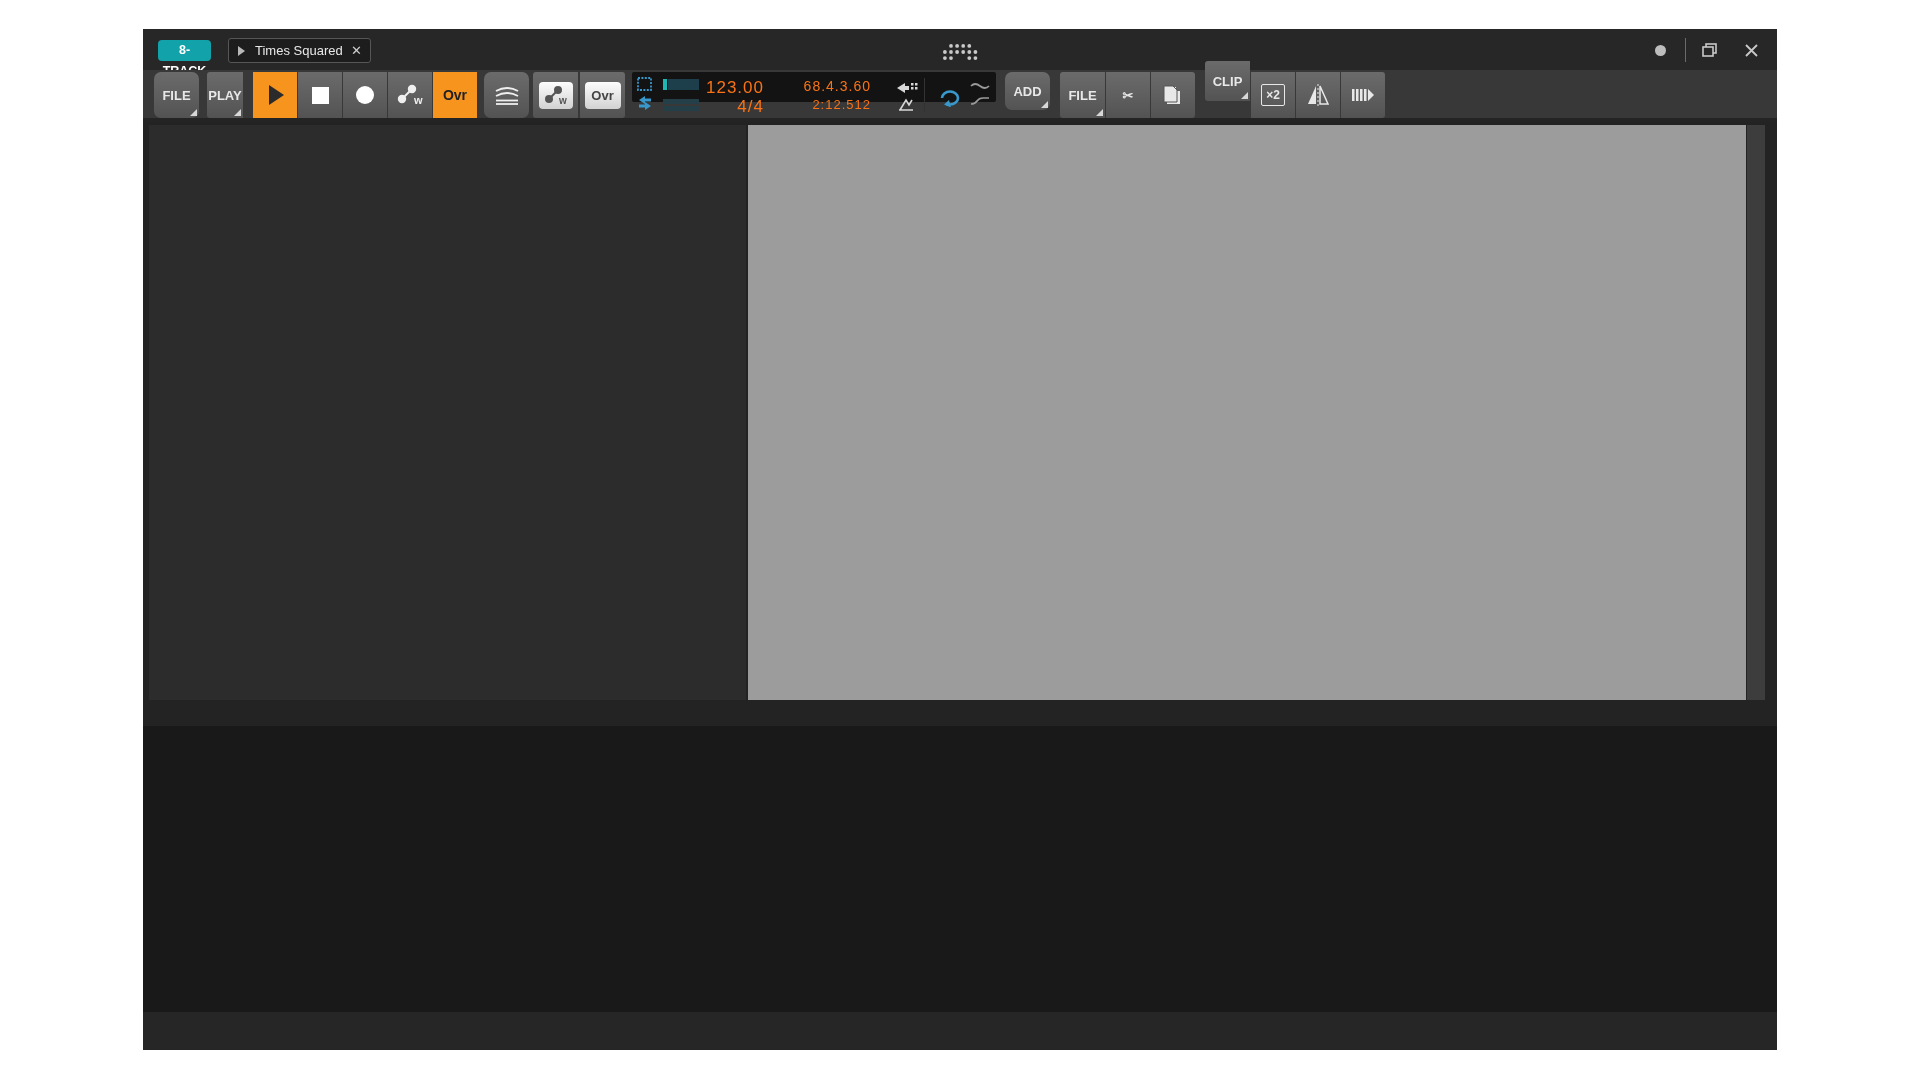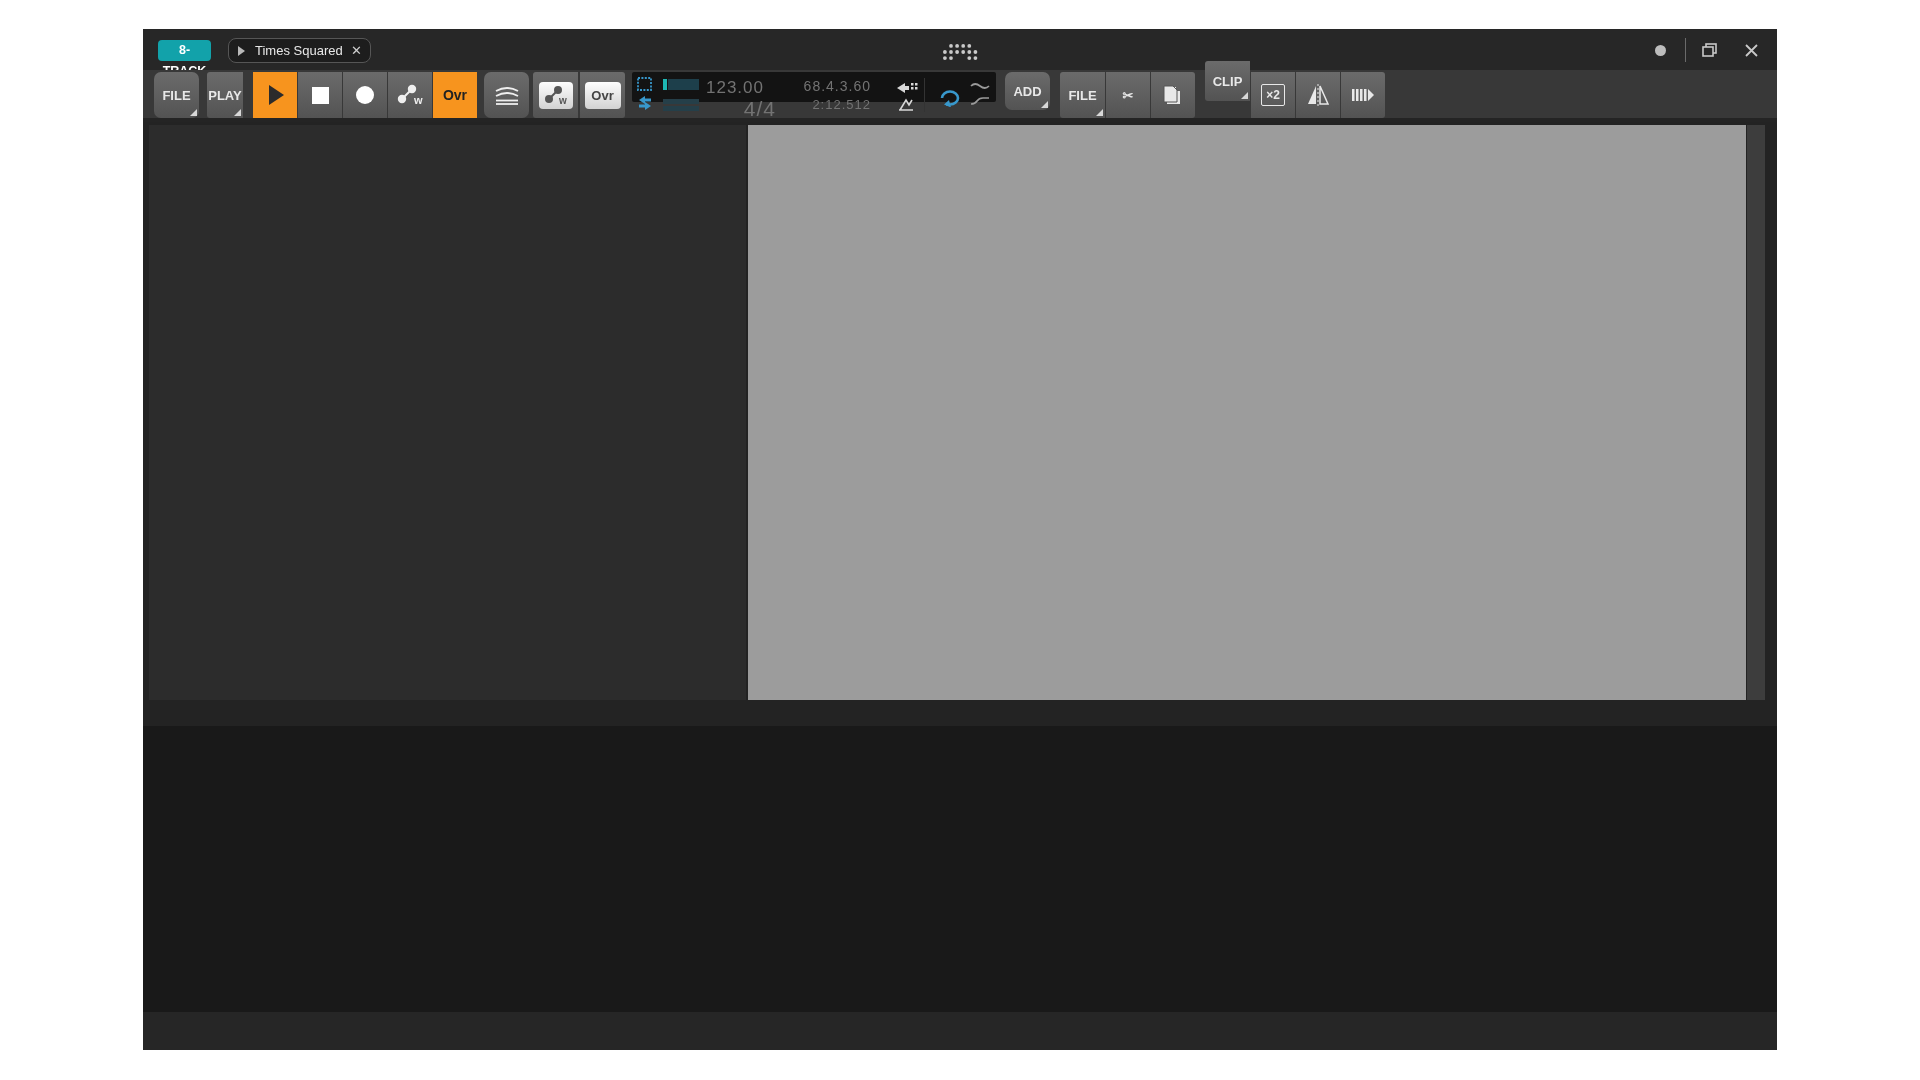--- a/index.html
+++ b/index.html
@@ -4,21 +4,21 @@
 *{box-sizing:border-box;font-family:"Liberation Sans",sans-serif}
 #app{position:absolute;left:143px;top:29px;width:1634px;height:1021px;background:#2b2b2b;overflow:hidden}
 .abs{position:absolute}
 .btn{background:linear-gradient(#6b6b6b,#535353);border-radius:7px;color:#e8e8e8;font-size:13px;font-weight:bold;display:flex;align-items:center;justify-content:center}
 .corner:after{content:"";position:absolute;right:2px;bottom:2px;border-left:7px solid transparent;border-bottom:7px solid #d8d8d8}
 </style></head><body>
 <div id="app">
 
 <div class="abs" style="left:0;top:0;width:1634px;height:41px;background:#272727"></div>
 <div class="abs" style="left:15px;top:11px;width:53px;height:21px;background:#12a2aa;border-radius:4px;color:#fff;font-size:12.5px;font-weight:bold;text-align:center;line-height:21px">8-TRACK</div>
-<div class="abs" style="left:85px;top:9px;width:143px;height:25px;background:#1d1d1d;border:1px solid #565656;border-radius:8px;color:#e8e8e8;font-size:13px;line-height:23px">
+<div class="abs" style="left:85px;top:9px;width:143px;height:25px;background:#1d1d1d;border:1px solid #565656;border-radius:3px;color:#e8e8e8;font-size:13px;line-height:23px">
  <span style="position:absolute;left:9px;top:7px;width:0;height:0;border-left:7px solid #b9b9b9;border-top:5px solid transparent;border-bottom:5px solid transparent"></span>
  <span style="position:absolute;left:26px">Times Squared</span>
  <span style="position:absolute;right:8px;color:#cfcfcf;font-size:13px">✕</span>
 </div>
 <svg class="abs" style="left:799px;top:9px" width="40" height="26" viewBox="0 0 40 26">
  <g fill="#c9c9c9">
   <circle cx="9" cy="14" r="1.9"></circle>
         <circle cx="15.1" cy="14" r="1.9"></circle>
         <circle cx="21.2" cy="14" r="1.9"></circle>
         <circle cx="27.3" cy="14" r="1.9"></circle>
@@ -90,32 +90,32 @@
             <path d="M7.5 11.5 L11.5 7.5"></path>
           </g>
           <text x="15" y="19" fill="#555" font-size="10px" font-weight="bold">w</text>
         </svg>
  </span>
 </div>
 <div class="btn abs" style="left:437px;top:43px;width:45px;height:46px;border-radius:0 3px 3px 0">
  <span style="width:36px;height:27px;background:linear-gradient(#fdfdfd,#d2d2d2);border-radius:4px;color:#444;font-size:13px;font-weight:bold;display:flex;align-items:center;justify-content:center">Ovr</span>
 </div>
 
-<div class="abs" style="left:489px;top:43px;width:364px;height:30px;background:#131313;border-radius:2px;color:#737373">
+<div class="abs" style="left:489px;top:43px;width:364px;height:30px;background:#131313;border-radius:2px;color:#f97316">
  <svg class="abs" style="left:5px;top:4px" width="64px" height="38" viewBox="0 0 64 38">
   <rect x="1" y="2" width="13" height="12" fill="none" stroke="#3898cc" stroke-width="1.8" stroke-dasharray="2 1.4"></rect>
   <rect x="26" y="3" width="4" height="11" fill="#1db8b4"></rect>
         <rect x="31" y="3" width="31" height="11" fill="#1d3f4b"></rect>
   <path d="M2 24 l6 -4 v2.6 h6 v2.8 h-6 v2.6 z" fill="#3898cc"></path>
   <path d="M14 34 l-6 4 v-2.6 h-6 v-2.8 h6 v-2.6 z" fill="#3898cc" transform="translate(0,-4)"></path>
   <rect x="26" y="23" width="36" height="5" fill="#253f49"></rect>
         <rect x="26" y="30" width="36" height="5" fill="#253f49"></rect>
  </svg>
  <div class="abs" style="right:232px;top:6px;font-size:17px;letter-spacing:1px">123.00</div>
- <div class="abs" style="right:220px;top:25px;font-size:21px;letter-spacing:1px">4/4</div>
+ <div class="abs" style="right:232px;top:25px;font-size:17px;letter-spacing:1px">4/4</div>
  <div class="abs" style="right:125px;top:6px;font-size:14px;letter-spacing:1px">68.4.3.60</div>
  <div class="abs" style="right:125px;top:25px;font-size:13px;letter-spacing:1px">2:12.512</div>
  <svg class="abs" style="left:264px;top:8px" width="22" height="32" viewBox="0 0 22 32">
   <path d="M1 8 l8 -5 v3 h4 v4 h-4 v3 z" fill="#d8d8d8"></path>
         <rect x="15" y="3" width="2.5" height="2.5" fill="#d8d8d8"></rect>
         <rect x="19" y="3" width="2.5" height="2.5" fill="#d8d8d8"></rect>
         <rect x="15" y="7" width="2.5" height="2.5" fill="#d8d8d8"></rect>
         <rect x="19" y="7" width="2.5" height="2.5" fill="#d8d8d8"></rect>
   <path d="M4 30 L10 20 L13 25 L16 20 M3 30 L17 30" stroke="#d8d8d8" stroke-width="1.6" fill="none"></path>
  </svg>

